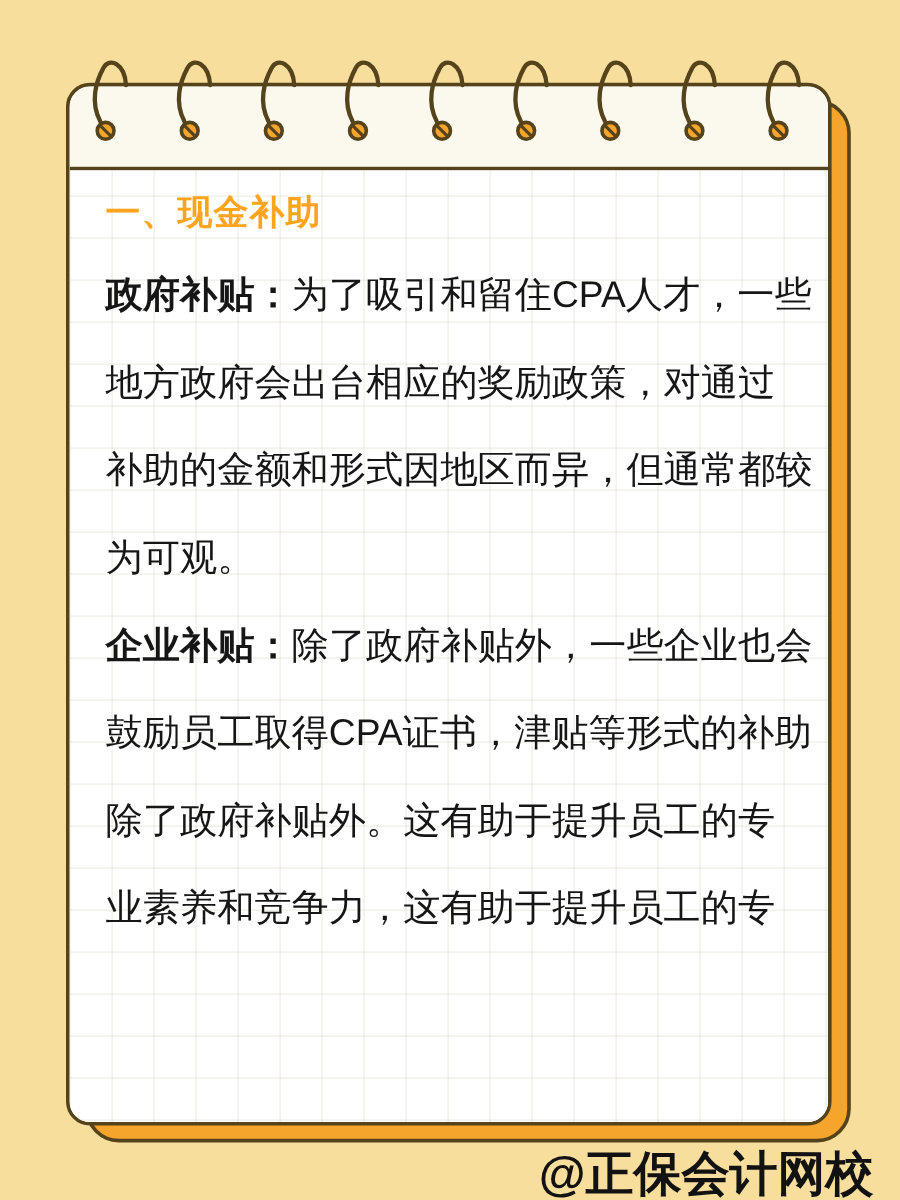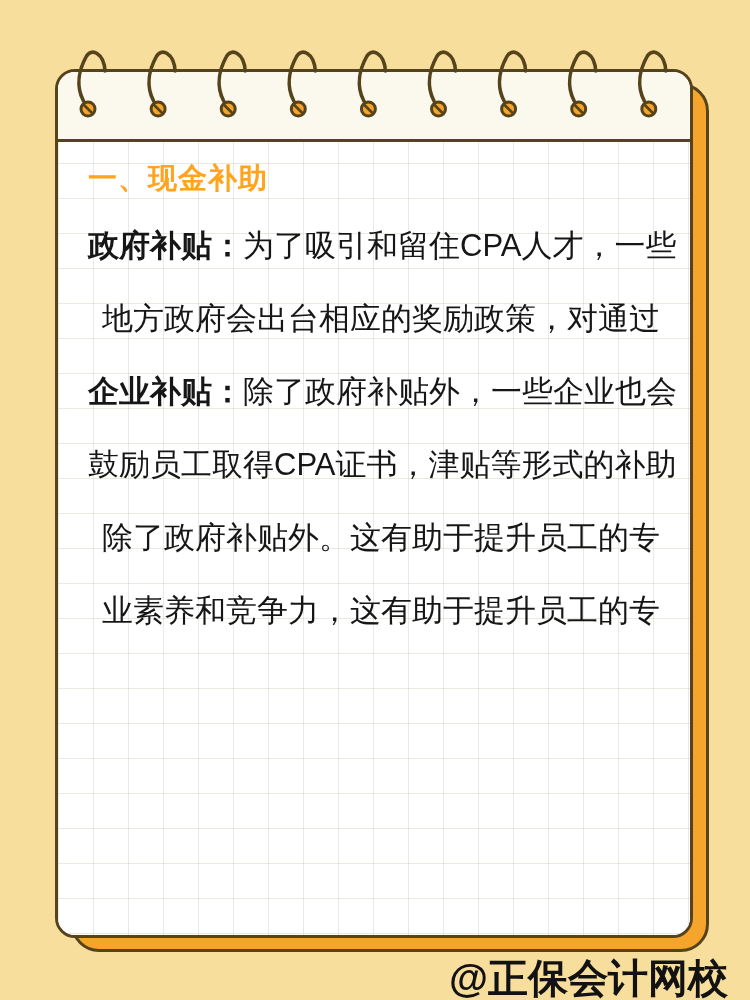--- a/index.html
+++ b/index.html
@@ -35,21 +35,20 @@
     position:absolute;left:30px;top:18px;
     font-size:29px;line-height:36px;font-weight:700;color:#FFA41C;
     letter-spacing:1px;
   }
   .note-lines{
     position:absolute;left:30px;top:67px;width:586px;
   }
   .text-line{
     height:73px;line-height:73px;font-size:31px;color:#161616;
     white-space:nowrap;
-    text-align:center;
   }
   .lead{font-weight:700;}
   .spiral-svg{
     position:absolute;left:0;top:40px;width:750px;height:92px;
     pointer-events:none;
   }
   .watermark{
     position:absolute;right:22px;top:951px;
     font-size:40px;font-weight:800;color:#121212;letter-spacing:0px;
   }
@@ -59,20 +58,22 @@
 
 <div class="notepad-back"></div>
 
 <div class="notepad-page">
   <div class="page-header"></div>
   <div class="page-body">
     <div class="note-title">一、现金补助</div>
     <div class="note-lines">
       <div class="text-line"><span class="lead">政府补贴：</span><span>为了吸引和留住CPA人才，一些</span></div>
       <div class="text-line"><span class="lead"></span><span>地方政府会出台相应的奖励政策，对通过</span></div>
+      <div class="text-line"><span class="lead"></span><span>补助的金额和形式因地区而异，但通常都较</span></div>
+      <div class="text-line"><span class="lead"></span><span>为可观。</span></div>
       <div class="text-line"><span class="lead">企业补贴：</span><span>除了政府补贴外，一些企业也会</span></div>
       <div class="text-line"><span class="lead"></span><span>鼓励员工取得CPA证书，津贴等形式的补助</span></div>
       <div class="text-line"><span class="lead"></span><span>除了政府补贴外。这有助于提升员工的专</span></div>
       <div class="text-line"><span class="lead"></span><span>业素养和竞争力，这有助于提升员工的专</span></div>
     </div>
   </div>
 </div>
 
 <svg class="spiral-svg" viewBox="0 0 750 92" xmlns="http://www.w3.org/2000/svg">
     <g>

